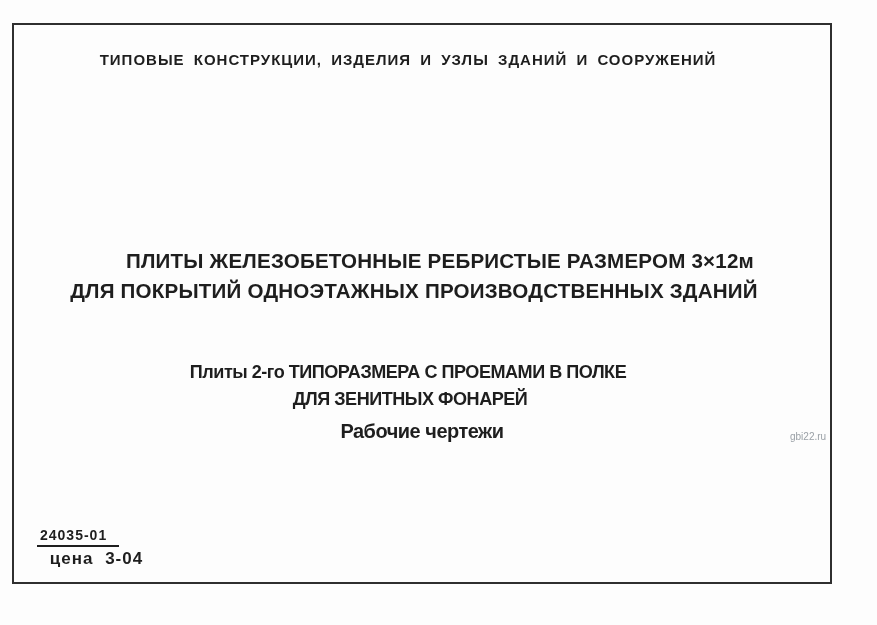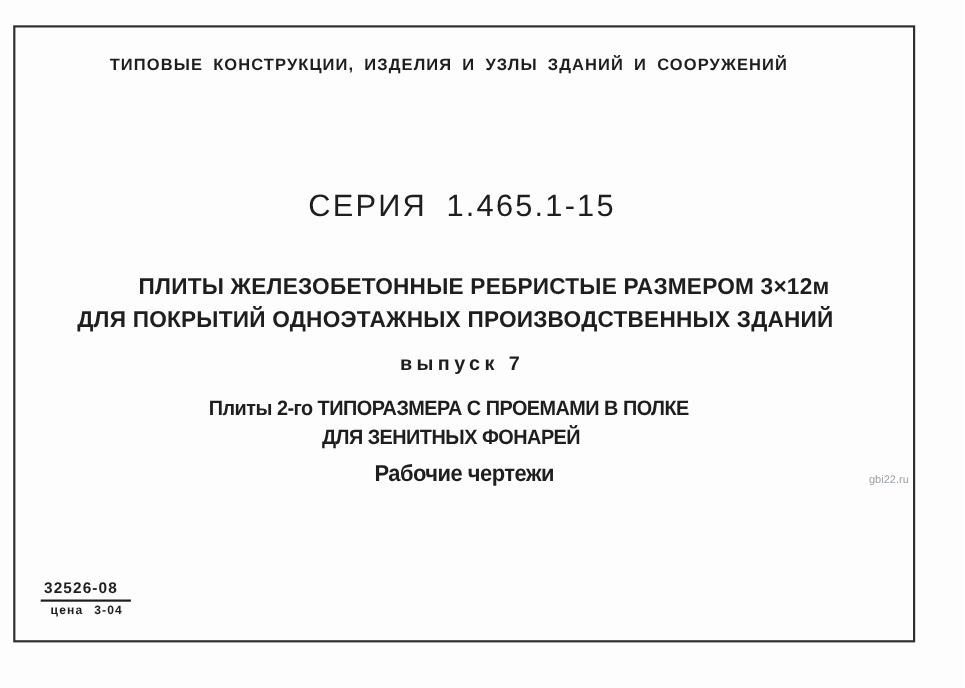--- a/index.html
+++ b/index.html
@@ -108,61 +108,60 @@
     padding-left: 3px;
     color: var(--ink);
   }
   .stamp-rule {
     width: 82px;
     height: 0;
     border-bottom: 2px solid var(--ink);
     margin-top: 1px;
   }
   .stamp-price {
-    font-size: 11px;
+    font-size: 17px;
     font-weight: bold;
     letter-spacing: 1px;
     word-spacing: 6px;
     margin-top: 2px;
     padding-left: 9px;
     color: var(--ink);
+    text-align: center;
   }
   .watermark {
     position: absolute;
     left: 790px;
     top: 431px;
     font-size: 10px;
     color: var(--watermark);
     letter-spacing: 0;
   }
 </style>
 </head>
 <body>
 
 <div class="page">
 
   <div class="frame"></div>
 
   <div class="line doc-header">ТИПОВЫЕ КОНСТРУКЦИИ, ИЗДЕЛИЯ И УЗЛЫ ЗДАНИЙ И СООРУЖЕНИЙ</div>
 
-  <div class="line series-title">СЕРИЯ 1.465.1-15</div>
 
   <div class="line main-title-1">ПЛИТЫ ЖЕЛЕЗОБЕТОННЫЕ РЕБРИСТЫЕ РАЗМЕРОМ 3×12м</div>
 
   <div class="line main-title-2">ДЛЯ ПОКРЫТИЙ ОДНОЭТАЖНЫХ ПРОИЗВОДСТВЕННЫХ ЗДАНИЙ</div>
 
-  <div class="line issue-line">выпуск 7</div>
 
   <div class="line subtitle-1">Плиты 2-го ТИПОРАЗМЕРА С ПРОЕМАМИ В ПОЛКЕ</div>
 
   <div class="line subtitle-2">ДЛЯ ЗЕНИТНЫХ ФОНАРЕЙ</div>
 
   <div class="line doc-type">Рабочие чертежи</div>
 
   <div class="stamp">
-    <div class="stamp-code">32526-08</div>
+    <div class="stamp-code">24035-01</div>
     <div class="stamp-rule"></div>
     <div class="stamp-price">цена 3-04</div>
   </div>
 
   <div class="watermark">gbi22.ru</div>
 
 </div>
 
 </body></html>

